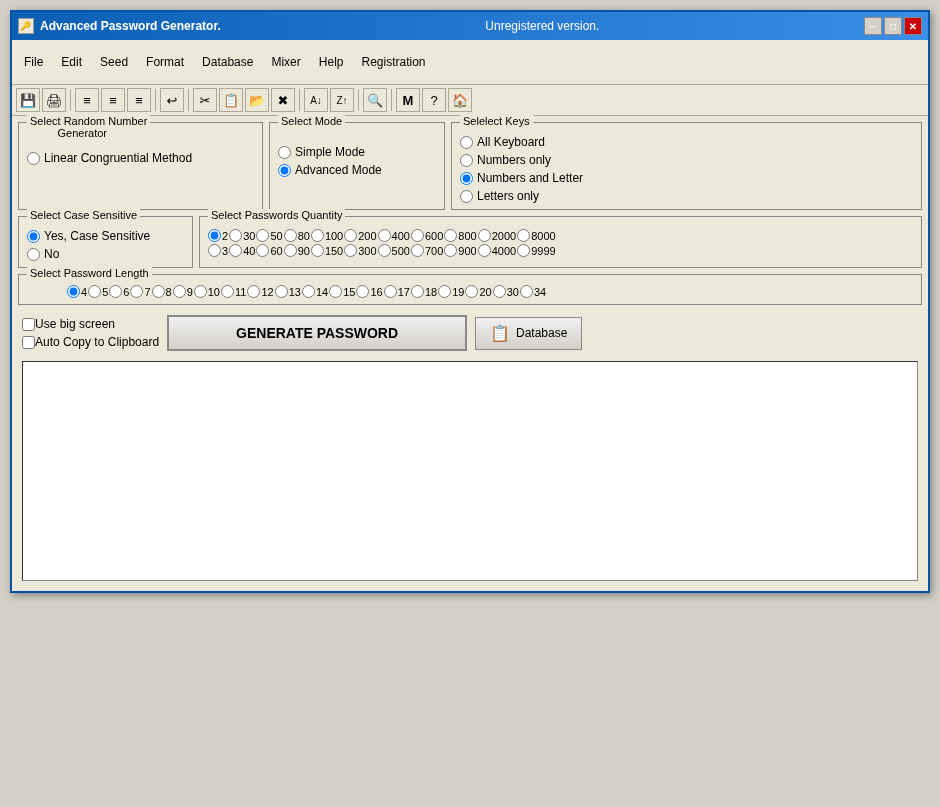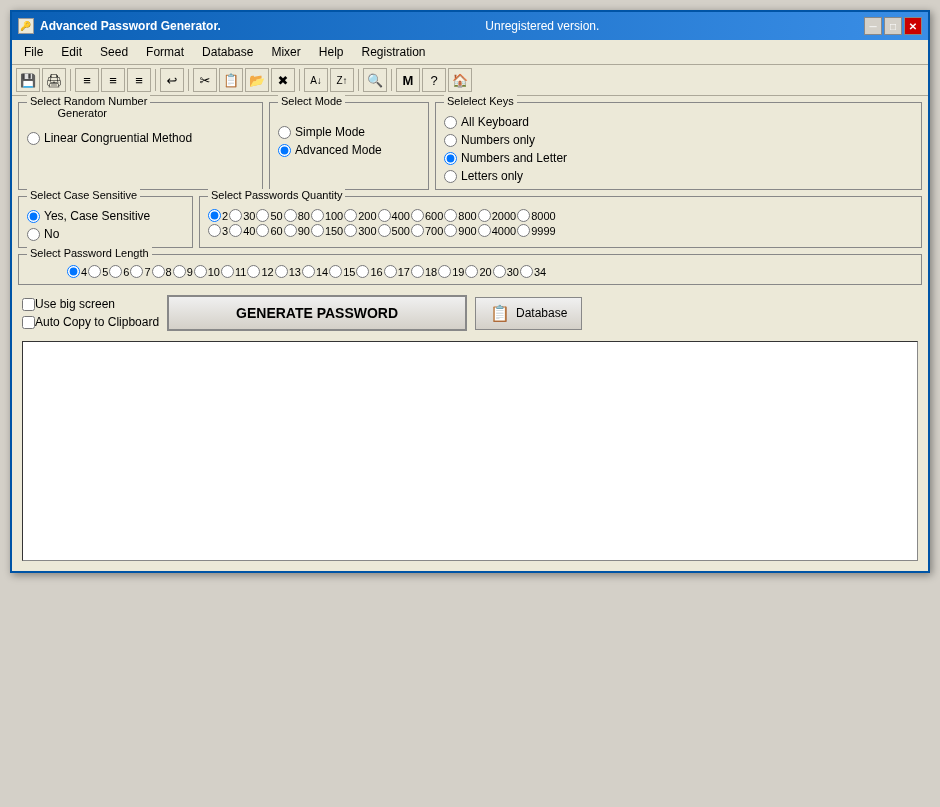--- a/index.html
+++ b/index.html
@@ -58,21 +58,21 @@
       align-items: center;
       justify-content: center;
       font-size: 10px;
       cursor: pointer;
       font-weight: bold;
     }
     .title-btn.close { background: #c00; color: white; }
     .menu-bar {
       background: #ece9d8;
       display: flex;
-      padding: 2px 4px;
+      padding: 12px 4px;
       border-bottom: 1px solid #aca899;
       gap: 2px;
     }
     .menu-item {
       padding: 3px 8px;
       cursor: pointer;
       font-size: 12px;
     }
     .toolbar {
       background: #ece9d8;
@@ -134,21 +134,21 @@
     .radio-item {
       display: flex;
       align-items: center;
       gap: 4px;
       font-size: 12px;
     }
     .radio-item input[type=radio] { margin: 0; }
     
     .rng-panel { width: 245px; }
     
-    .mode-panel { width: 160px; }
+    .mode-panel { width: 176px; }
     
     .keys-panel { flex: 1; }
     
     .case-panel { width: 175px; }
     .qty-panel { flex: 1; }
     .qty-rows { display: flex; flex-direction: column; gap: 2px; }
     .qty-row { display: flex; flex-wrap: wrap; gap: 1px; align-items: center; }
     .radio-inline { display: flex; align-items: center; gap: 1px; font-size: 11px; white-space: nowrap; }
     
     .len-panel { margin-bottom: 6px; padding-left: 48px; }

